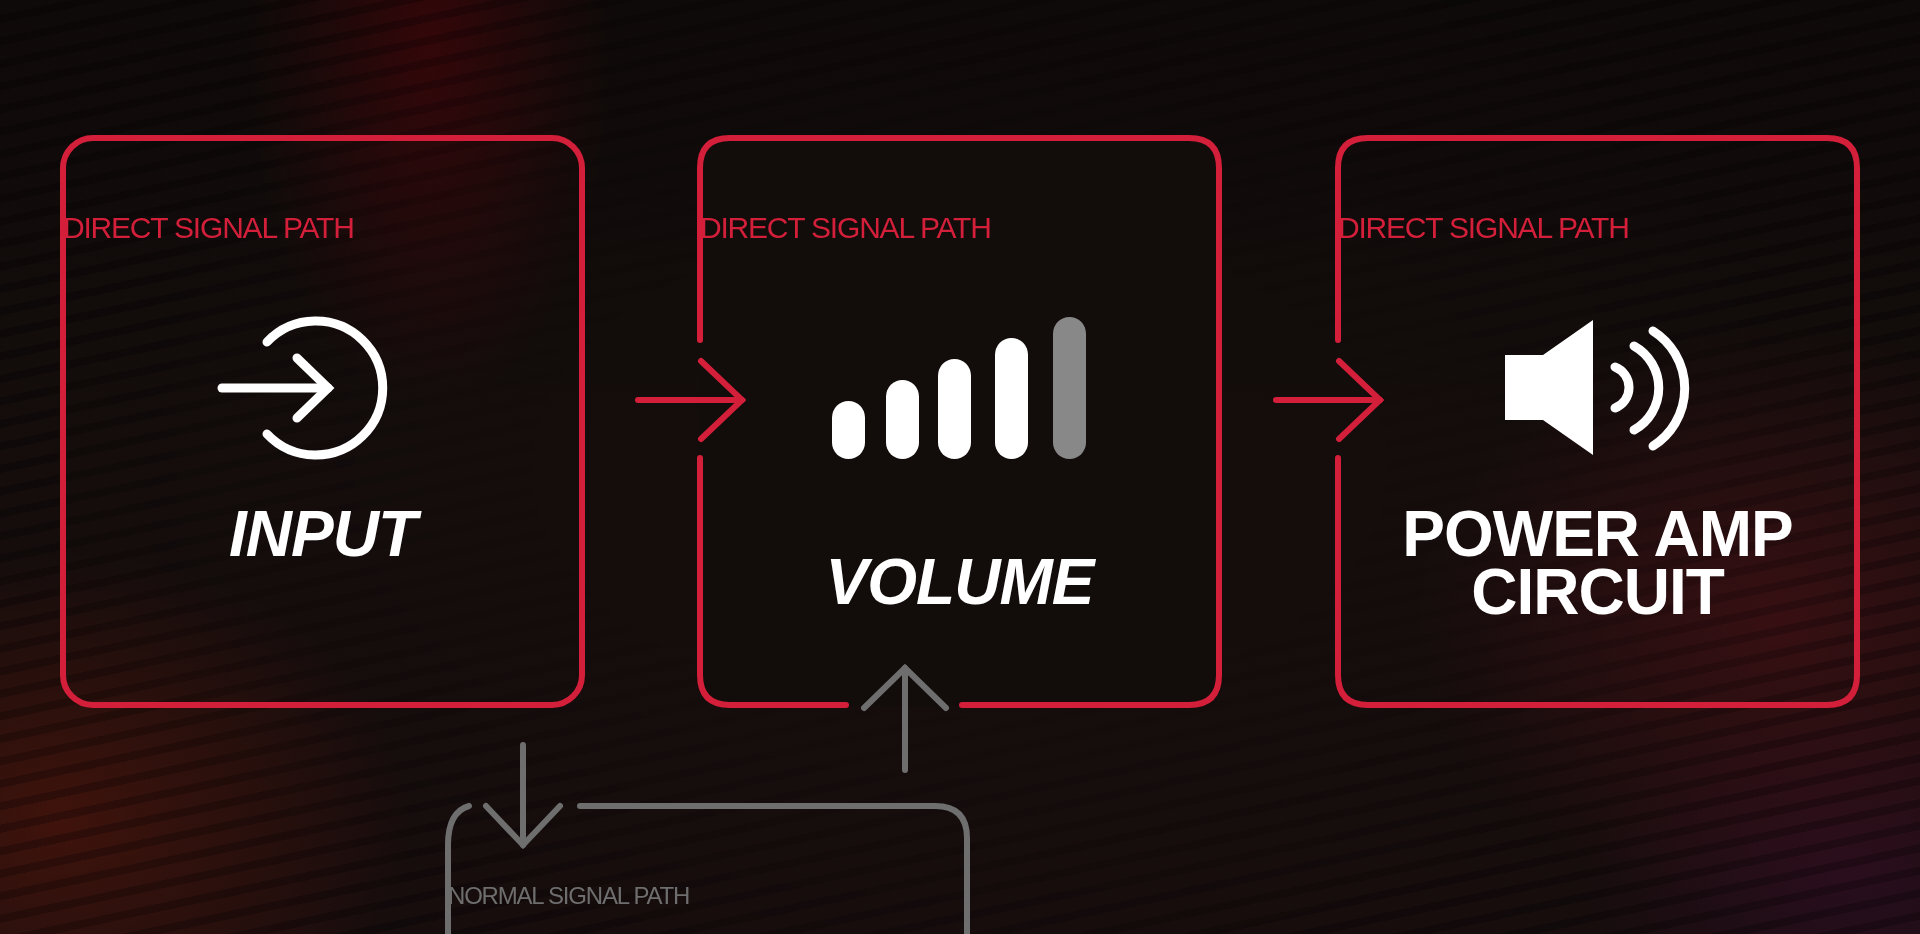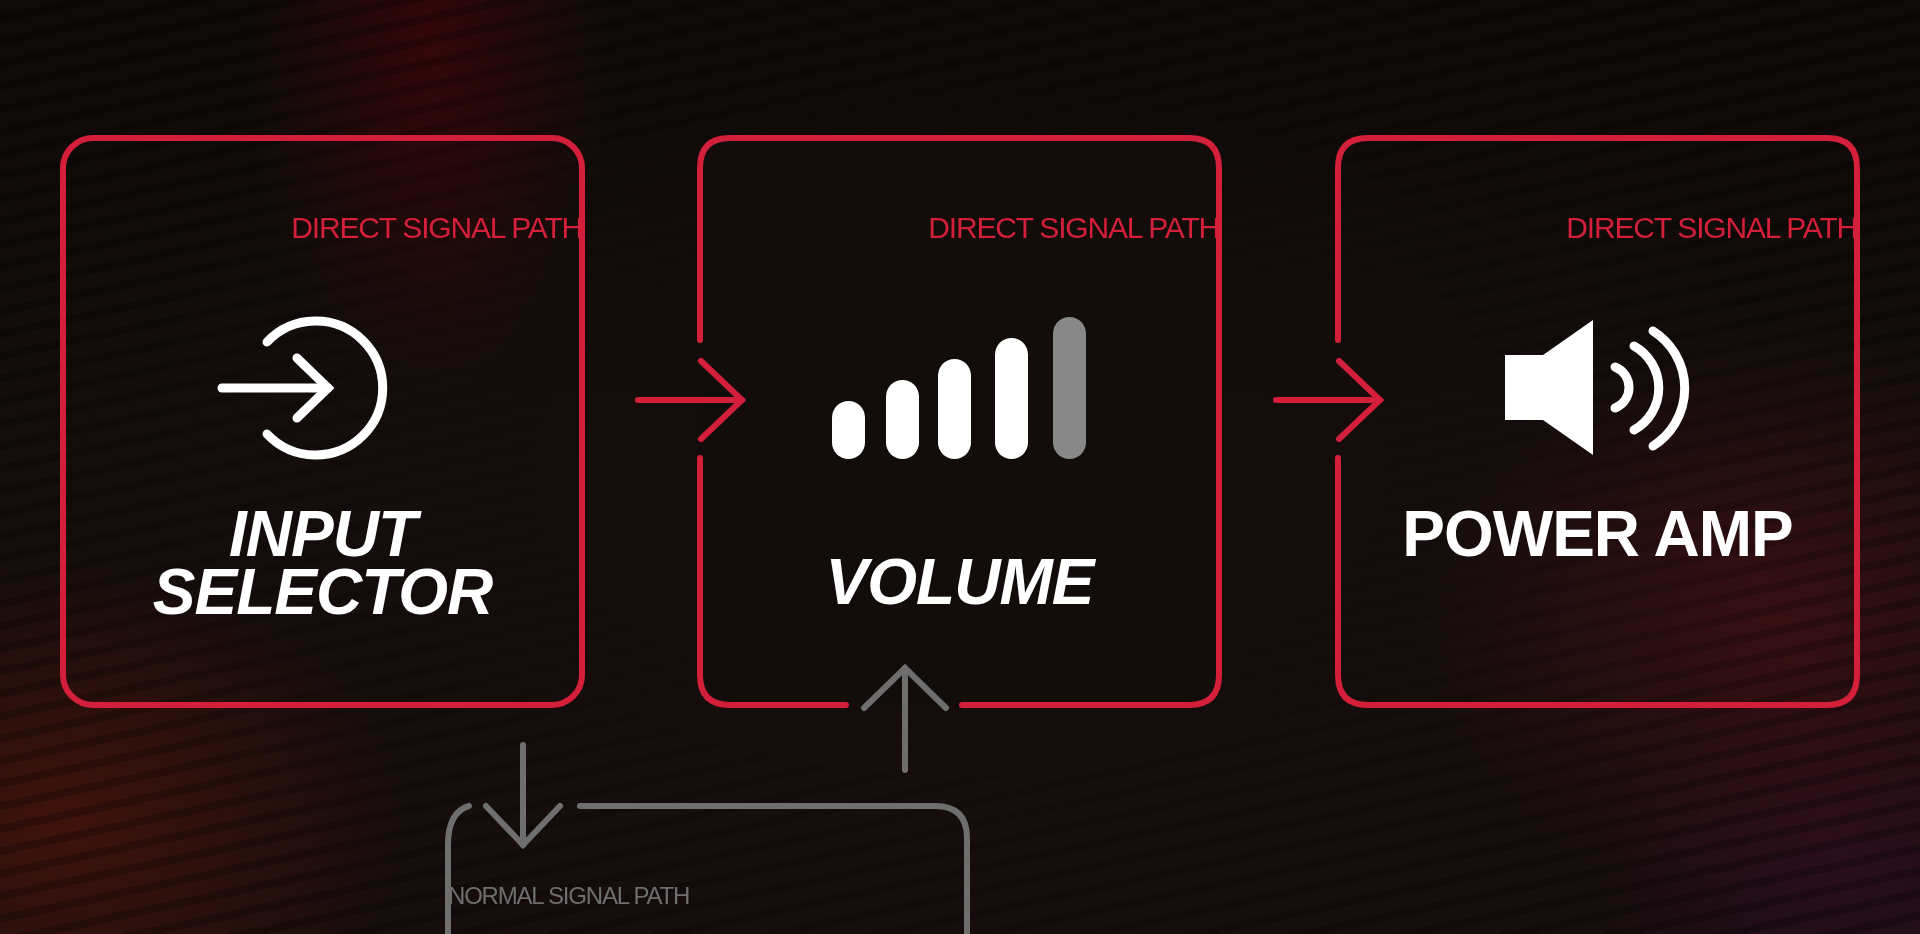--- a/index.html
+++ b/index.html
@@ -24,21 +24,21 @@
     -webkit-mask-image: radial-gradient(ellipse 1200px 700px at 50% 50%, transparent 35%, #000 80%);
             mask-image: radial-gradient(ellipse 1200px 700px at 50% 50%, transparent 35%, #000 80%);
   }
   .mid-dark {
     position:absolute; left:700px; top:138px; width:520px; height:568px;
     background:#120d0b; border-radius:30px;
   }
   svg.diagram { position:absolute; left:0; top:0; width:1920px; height:934px; }
   .label {
     position:absolute; color:#d41f3a; font-size:30px; letter-spacing:-1.2px;
-    text-align:right; white-space:nowrap; line-height:1;
+    text-align:left; white-space:nowrap; line-height:1;
   }
   .title {
     position:absolute; color:#ffffff; font-weight:bold; font-size:64px;
     letter-spacing:-1px; text-align:center; line-height:58px; white-space:nowrap;
   }
   .title span { display:block; }
   .normal-label {
     position:absolute; color:#6e6e6e; font-size:24px; letter-spacing:-1.2px;
     white-space:nowrap; line-height:1;
   }
@@ -104,31 +104,31 @@
       <path d="M1634 346 A48 48 0 0 1 1634 430"></path>
       <path d="M1653 331 A68 68 0 0 1 1653 446"></path>
     </g>
   </g>
 </svg>
 
 <div class="node">
   <div class="label" style="left:63px; width:519px; top:213px;">DIRECT SIGNAL PATH</div>
   <div class="title" style="left:63px; width:519px; top:505px;font-style:italic;">
     <span>INPUT</span>
-    <span>SELECTOR</span>
   </div>
 </div>
 
 <div class="node">
   <div class="label" style="left:700px; width:519px; top:213px;">DIRECT SIGNAL PATH</div>
   <div class="title" style="left:700px; width:519px; top:553px;font-style:italic;">
     <span>VOLUME</span>
   </div>
 </div>
 
 <div class="node">
   <div class="label" style="left:1338px; width:519px; top:213px;">DIRECT SIGNAL PATH</div>
   <div class="title" style="left:1338px; width:519px; top:505px;">
     <span>POWER AMP</span>
+    <span>CIRCUIT</span>
   </div>
 </div>
 
 <div class="normal-label" style="left:448px; width:519px; top:884px;">NORMAL SIGNAL PATH</div>
 
 </body></html>

